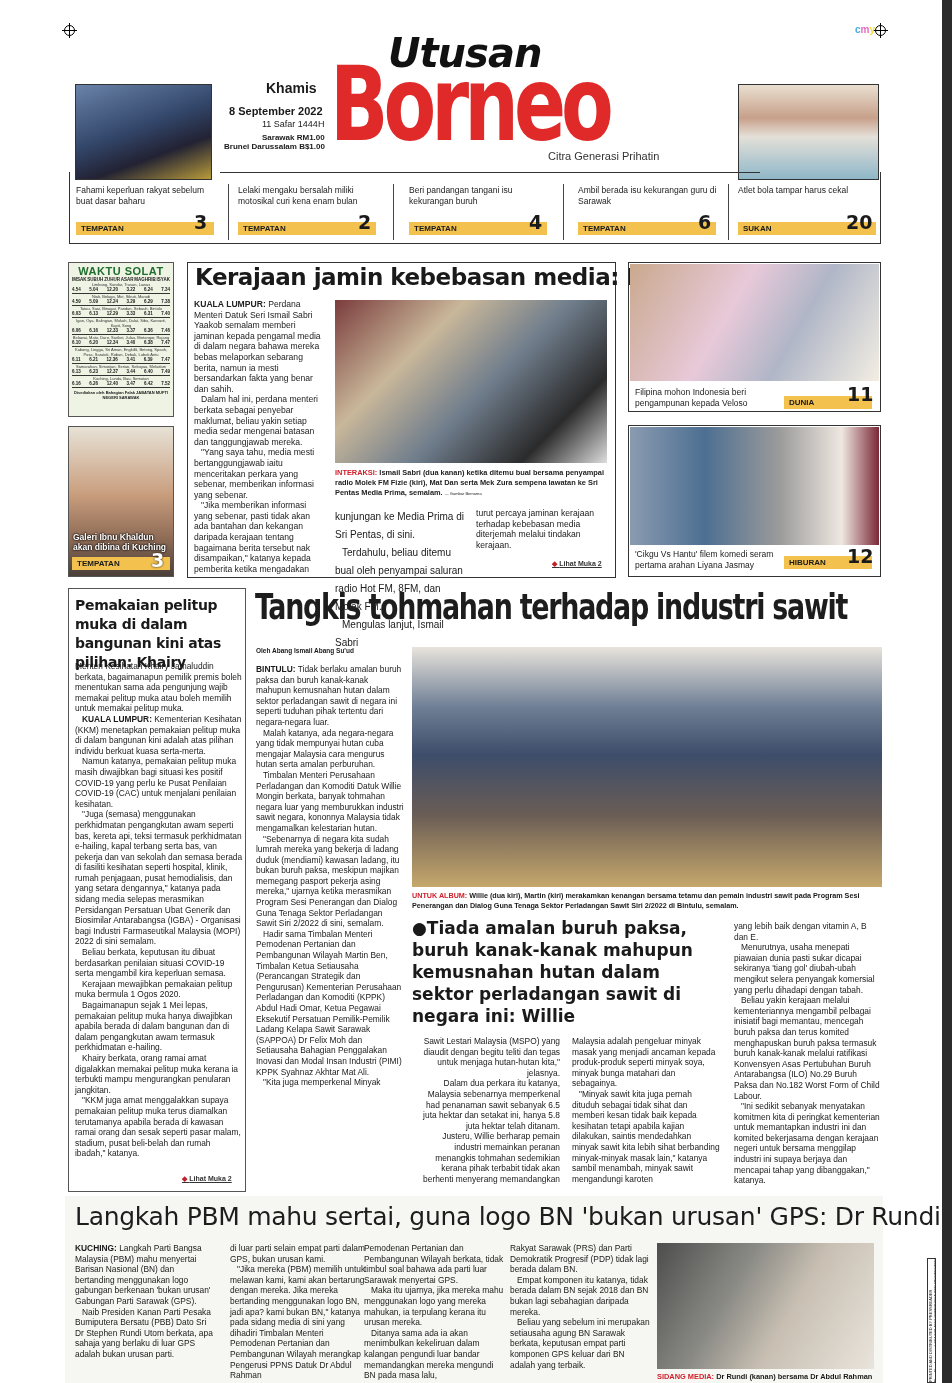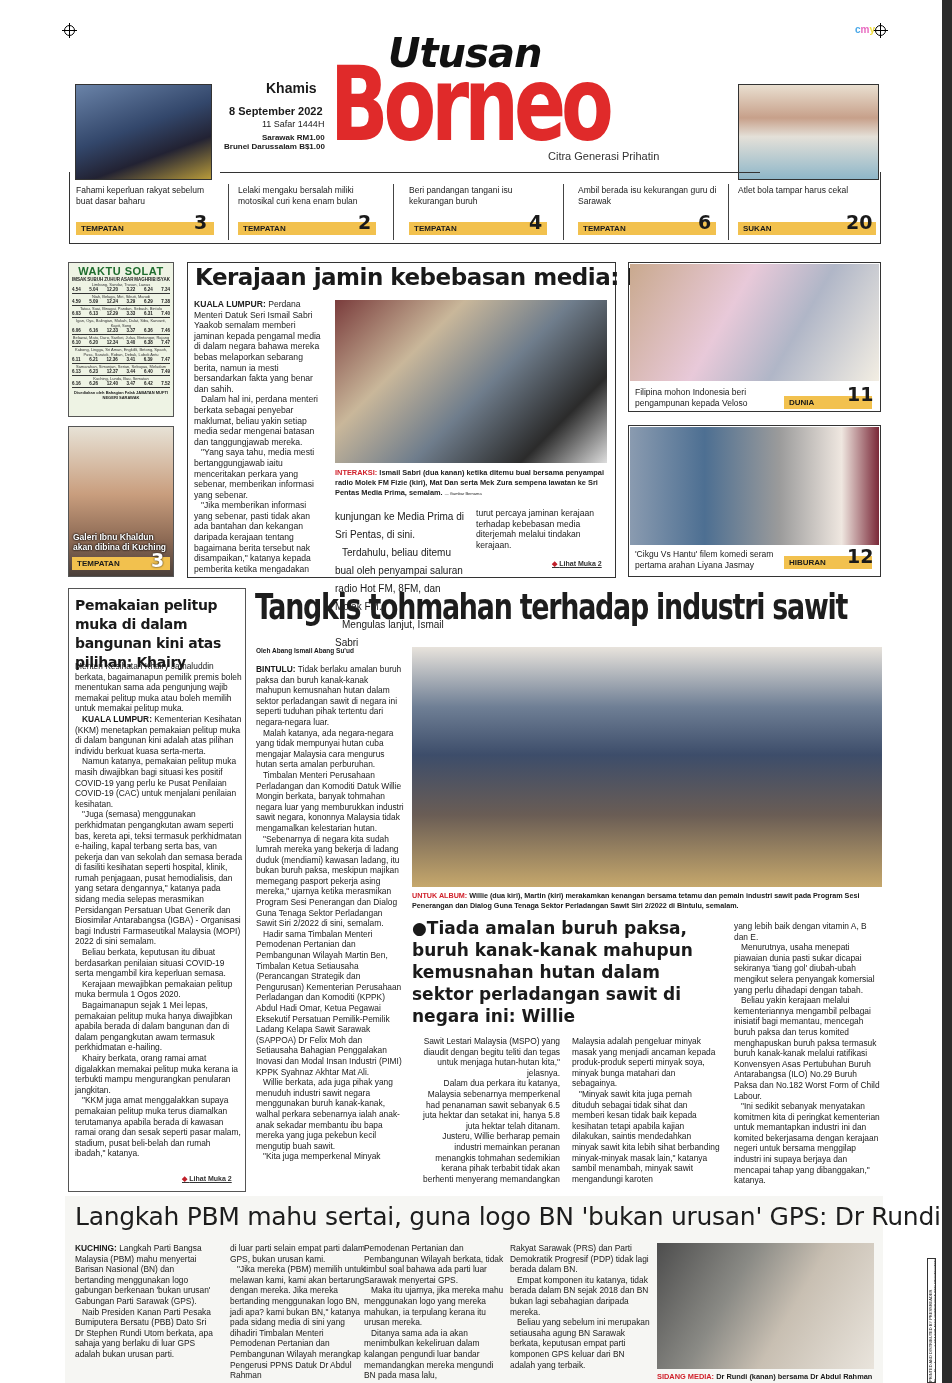--- a/index.html
+++ b/index.html
@@ -300,21 +300,20 @@
 <div class="lihat" style="left:182px;top:1175px">Lihat Muka 2</div>
 
 <div class="hl-s">Tangkis tohmahan terhadap industri sawit</div>
 <div class="byline">Oleh Abang Ismail Abang Su'ud</div>
 <div class="body-s1">
   <p><b>BINTULU:</b> <span>Tidak berlaku amalan buruh paksa dan buruh kanak-kanak mahupun kemusnahan hutan dalam sektor perladangan sawit di negara ini seperti tuduhan pihak tertentu dari negara-negara luar.</span></p>
   <p>Malah katanya, ada negara-negara yang tidak mempunyai hutan cuba mengajar Malaysia cara mengurus hutan serta amalan perburuhan.</p>
   <p>Timbalan Menteri Perusahaan Perladangan dan Komoditi Datuk Willie Mongin berkata, banyak tohmahan negara luar yang memburukkan industri sawit negara, kononnya Malaysia tidak mengamalkan kelestarian hutan.</p>
   <p>"Sebenarnya di negara kita sudah lumrah mereka yang bekerja di ladang duduk (mendiami) kawasan ladang, itu bukan buruh paksa, meskipun majikan memegang pasport pekerja asing mereka," ujarnya ketika merasmikan Program Sesi Penerangan dan Dialog Guna Tenaga Sektor Perladangan Sawit Siri 2/2022 di sini, semalam.</p>
   <p>Hadir sama Timbalan Menteri Pemodenan Pertanian dan Pembangunan Wilayah Martin Ben, Timbalan Ketua Setiausaha (Perancangan Strategik dan Pengurusan) Kementerian Perusahaan Perladangan dan Komoditi (KPPK) Abdul Hadi Omar, Ketua Pegawai Eksekutif Persatuan Pemilik-Pemilik Ladang Kelapa Sawit Sarawak (SAPPOA) Dr Felix Moh dan Setiausaha Bahagian Penggalakan Inovasi dan Modal Insan Industri (PIMI) KPPK Syahnaz Akhtar Mat Ali.</p>
-  <p>Willie berkata, ada juga pihak yang menuduh industri sawit negara menggunakan buruh kanak-kanak, walhal perkara sebenarnya ialah anak-anak sekadar membantu ibu bapa mereka yang juga pekebun kecil mengutip buah sawit.</p>
   <p>"Kita juga memperkenal Minyak</p>
 </div>
 <div class="photo ph-group"></div>
 <div class="cap-s">
   <span class="cap-red">UNTUK ALBUM:</span>
   <span>Willie (dua kiri), Martin (kiri) merakamkan kenangan bersama tetamu dan pemain industri sawit pada Program Sesi Penerangan dan Dialog Guna Tenaga Sektor Perladangan Sawit Siri 2/2022 di Bintulu, semalam.</span>
 </div>
 <div class="pull"><span>●</span><span>Tiada amalan buruh paksa, buruh kanak-kanak mahupun kemusnahan hutan dalam sektor perladangan sawit di negara ini: Willie</span></div>
 <div class="body-s2">
   <p>Sawit Lestari Malaysia (MSPO) yang diaudit dengan begitu teliti dan tegas untuk menjaga hutan-hutan kita," jelasnya.</p>

